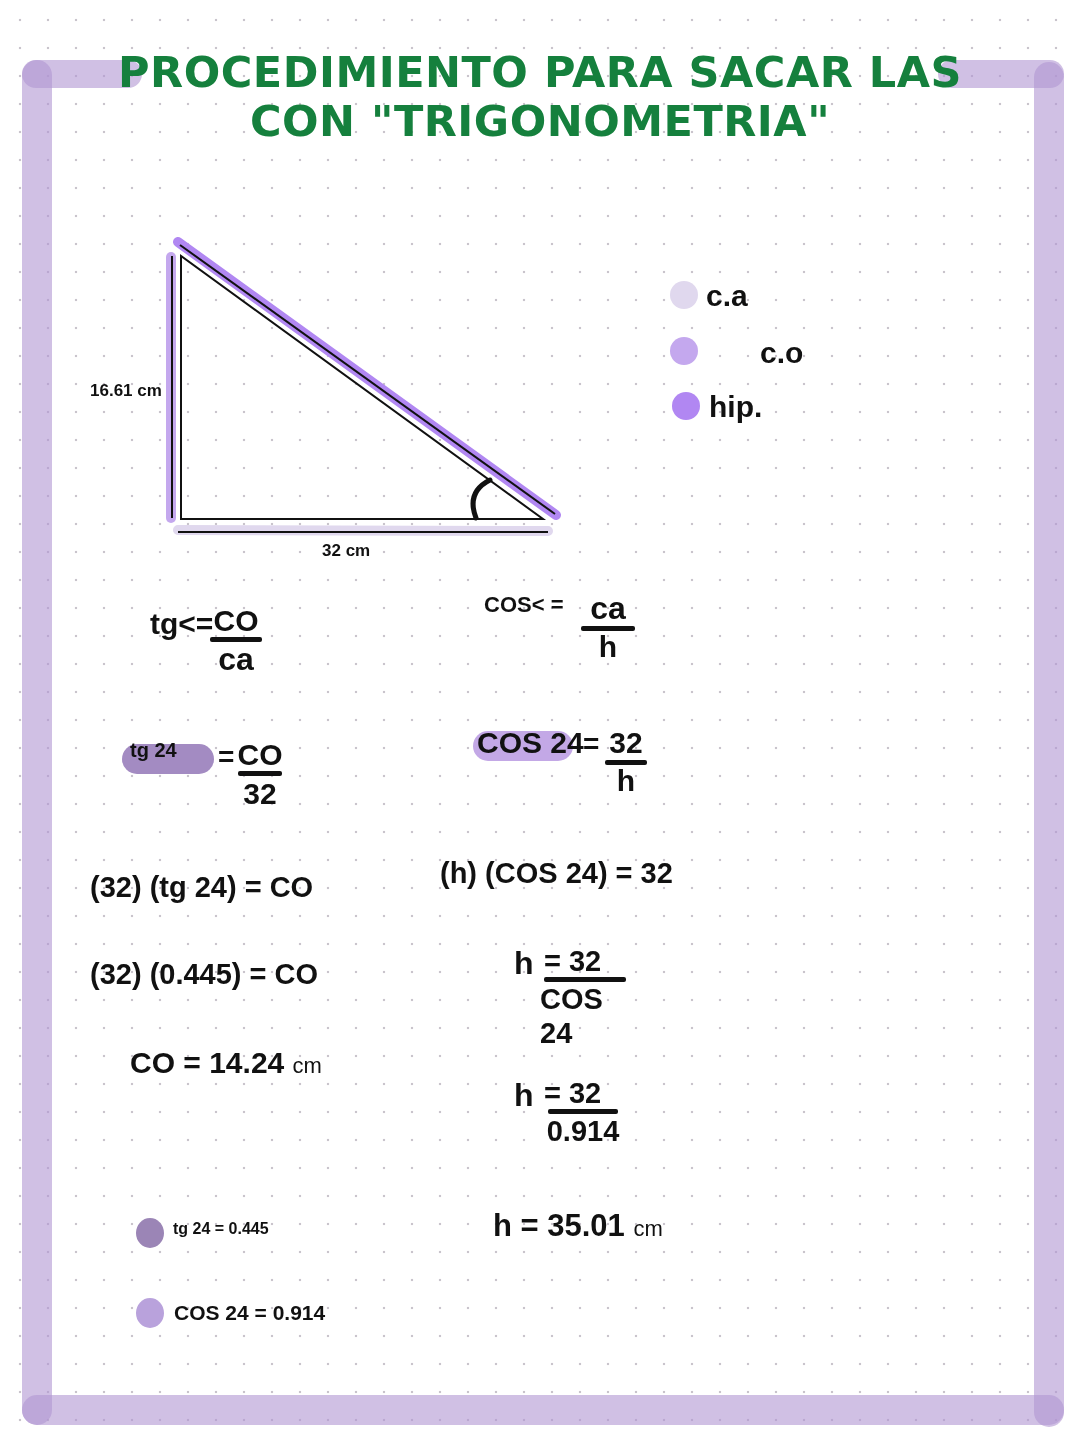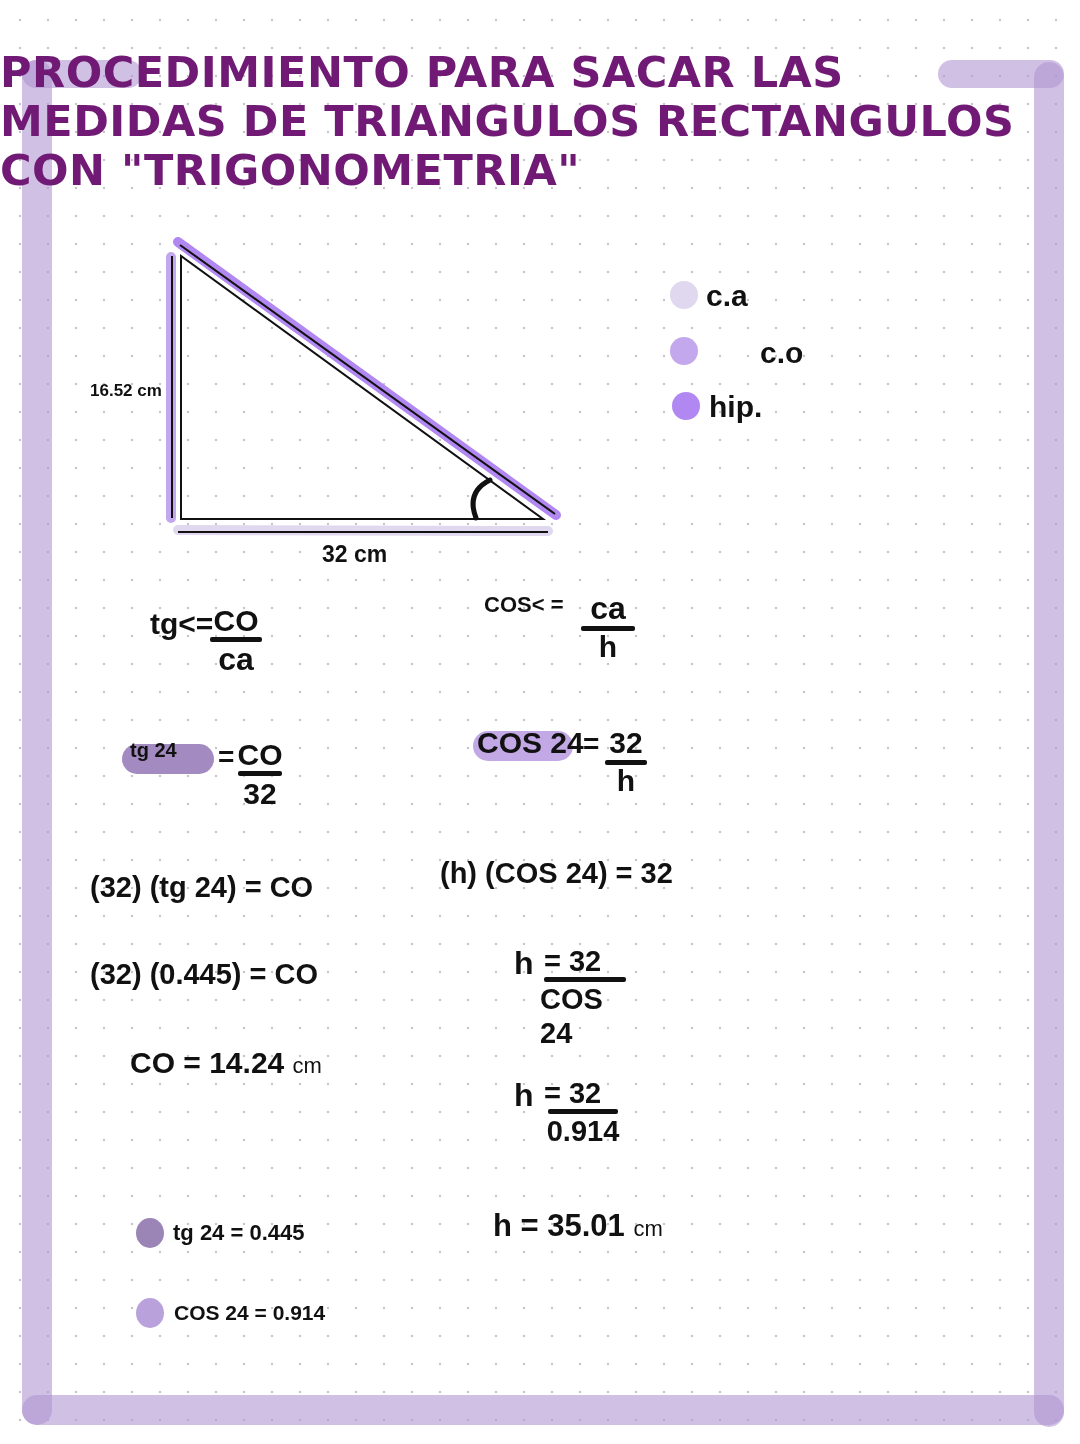--- a/index.html
+++ b/index.html
@@ -7,58 +7,57 @@
       width:1080px; height:1444px; position:relative; overflow:hidden;
       background-color:#ffffff;
       background-image: radial-gradient(circle, #c9c4cc 1.3px, transparent 1.6px);
       background-size: 28px 28px;
       background-position: 6px 6px;
       font-family: "Liberation Sans", sans-serif;
       color:#111;
     }
     .frame { position:absolute; background:rgba(176,150,210,0.6); border-radius:16px; }
     .title {
-      position:absolute; left:0; top:48px; width:1080px; 
-      font-family:"DejaVu Sans", sans-serif; font-weight:bold; color:#701a75;
+      position:absolute; left:0; top:48px; width:1080px; text-align:center;
+      font-family:"DejaVu Sans", sans-serif; font-weight:bold; color:#15803d;
       font-size:43px; line-height:49px; letter-spacing:0.5px;
     }
     .title div { white-space:nowrap; }
     .t { position:absolute; font-family:"Liberation Sans", sans-serif; font-weight:bold; color:#111; white-space:nowrap; }
     .frac { position:absolute; display:flex; flex-direction:column; align-items:center; font-weight:bold; font-family:"Liberation Sans", sans-serif; }
     .bar { height:5px; background:#111; border-radius:2px; }
     .dot { position:absolute; border-radius:50%; }
     .hl { position:absolute; border-radius:16px; }
   </style>
 </head>
 <body>
 
 <div class="frame" style="left:22px; top:60px; width:30px; height:1365px;"></div>
 <div class="frame" style="left:1034px; top:62px; width:30px; height:1365px;"></div>
 <div class="frame" style="left:22px; top:1395px; width:1042px; height:30px;"></div>
 <div class="frame" style="left:22px; top:60px; width:120px; height:28px;"></div>
 <div class="frame" style="left:938px; top:60px; width:126px; height:28px;"></div>
 
 <div class="title">
   <div>PROCEDIMIENTO PARA SACAR LAS</div>
-  <div>MEDIDAS DE TRIANGULOS RECTANGULOS</div>
   <div>CON "TRIGONOMETRIA"</div>
 </div>
 
 <svg style="position:absolute; left:0; top:0;" width="1080" height="600">
   <line x1="171" y1="257" x2="171" y2="518" stroke="#c4a8ee" stroke-width="10" stroke-linecap="round"></line>
   <line x1="178" y1="530" x2="548" y2="531" stroke="#e0d8ee" stroke-width="10" stroke-linecap="round"></line>
   <line x1="178" y1="242" x2="556" y2="515" stroke="#b187f2" stroke-width="10" stroke-linecap="round"></line>
   <line x1="172" y1="256" x2="172" y2="518" stroke="#111" stroke-width="2"></line>
   <line x1="178" y1="532" x2="548" y2="532" stroke="#111" stroke-width="2"></line>
   <line x1="180" y1="245" x2="555" y2="514" stroke="#111" stroke-width="2"></line>
   <polygon points="181,256 181,519 543,519" fill="none" stroke="#111" stroke-width="2"></polygon>
   <path d="M 490 480 Q 466 492 476 518" fill="none" stroke="#111" stroke-width="5" stroke-linecap="round"></path>
 </svg>
-<div class="t" style="left:90px; top:381px; font-size:17px;">16.52 cm</div>
-<div class="t" style="left:322px; top:541px; font-size:23px;">32 cm</div>
+<div class="t" style="left:90px; top:381px; font-size:17px;">16.61 cm</div>
+<div class="t" style="left:322px; top:541px; font-size:17px;">32 cm</div>
 
 <div class="dot" style="left:670px; top:281px; width:28px; height:28px; background:#e0d8ee;"></div>
 <div class="t" style="left:706px; top:279px; font-size:30px;">c.a</div>
 <div class="dot" style="left:670px; top:337px; width:28px; height:28px; background:#c4a8ee;"></div>
 <div class="t" style="left:760px; top:336px; font-size:30px;">c.o</div>
 <div class="dot" style="left:672px; top:392px; width:28px; height:28px; background:#b187f2;"></div>
 <div class="t" style="left:709px; top:390px; font-size:30px;">hip.</div>
 
 <div class="t" style="left:150px; top:607px; font-size:30px;">tg&lt;=</div>
 <div class="frac" style="left:210px; top:605px; width:52px;">
@@ -114,15 +113,15 @@
   <div class="bar" style="width:70px;"></div>
   <span style="font-size:29px; line-height:34px;">0.914</span>
 </div>
 
 <div class="t" style="left:493px; top:1208px; font-size:31px;">
   <span>h = 35.01</span>
   <span style="font-size:22px; font-weight:normal;">cm</span>
 </div>
 
 <div class="dot" style="left:136px; top:1218px; width:28px; height:30px; background:#9b85b6;"></div>
-<div class="t" style="left:173px; top:1220px; font-size:22px;">tg 24 = 0.445</div>
+<div class="t" style="left:173px; top:1220px; font-size:16px;">tg 24 = 0.445</div>
 <div class="dot" style="left:136px; top:1298px; width:28px; height:30px; background:#b9a2dc;"></div>
 <div class="t" style="left:174px; top:1301px; font-size:21px;">COS 24 = 0.914</div>
 
 </body></html>

